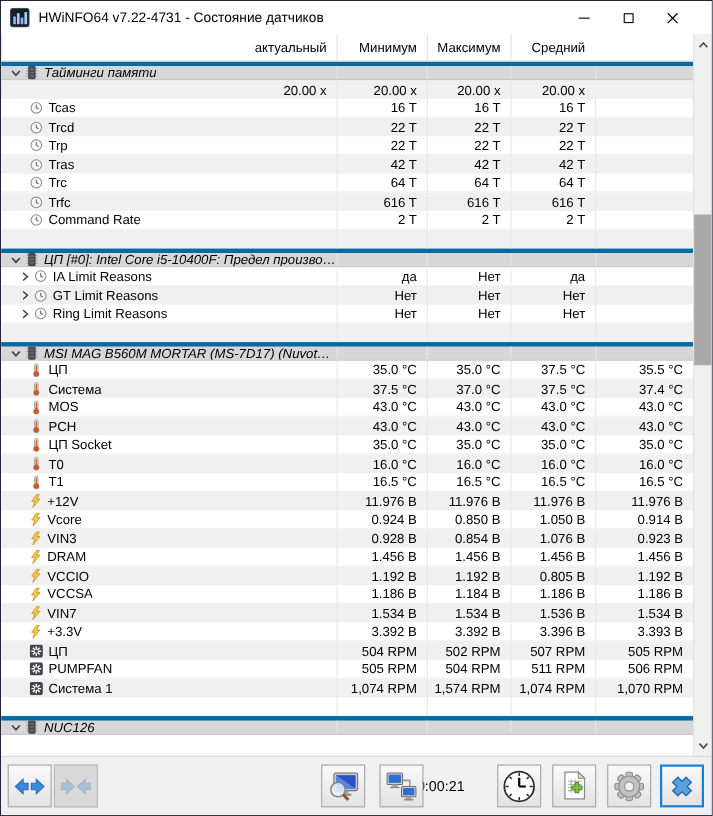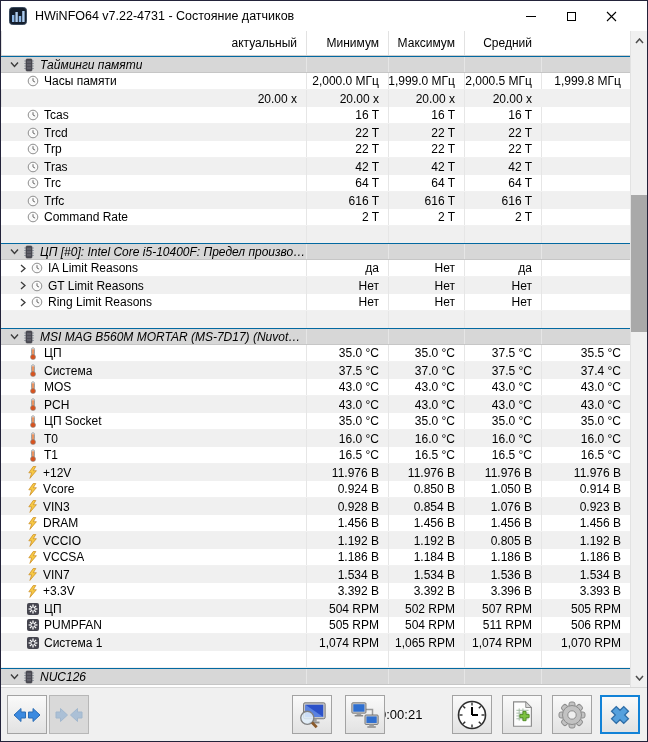--- a/index.html
+++ b/index.html
@@ -27,21 +27,21 @@
   .hdr { height:25px; border-bottom:1px solid #cfcfcf; background:#fff; flex:0 0 25px; }
   .hdr .cell { font-size:12px; color:#000; display:flex; align-items:center;padding-left:28px; }
   .hdr .c-label { padding-left:6px; }
   .hdr .c-val { justify-content:flex-end; padding-right:9px; border-left:1px solid #e2e2e2; }
   #sensor-rows { flex:1 1 auto; overflow:hidden; background:#fff; }
   .row { height:17px; font-size:12px; color:#000; }
   .row .cell { display:flex; align-items:center; overflow:hidden; white-space:nowrap; }
   .row .c-val { justify-content:flex-end; padding-right:9px; border-left:1px solid #e6e6e6; }
   .row.stripe { background:#f0f0f0; }
   .row.plain { background:#ffffff; border-bottom:1px solid #f1f1f1; }
-  .row.section-row { background:#d7d7d7; border-top:1px solid #0369a1; border-bottom:1px solid #c6c6c6; }
+  .row.section-row { background:#d7d7d7; border-top:4px solid #0369a1; border-bottom:1px solid #c6c6c6; }
   .row.section-row .sec-title { font-style:italic; }
   .row.gap-row .c-val { border-left:1px solid #e6e6e6; }
   .c-label .lbl { overflow:hidden; text-overflow:ellipsis; white-space:nowrap; }
   .ind { display:inline-block; flex:0 0 auto; }
   .chev { flex:0 0 auto; display:flex; align-items:center; justify-content:center; width:12px; }
   .row-icon { flex:0 0 auto; display:flex; align-items:center; justify-content:center; margin-right:5px; }
   
   .vscroll { flex:0 0 17px; background:#f0f0f0; position:relative; border-left:1px solid #e2e2e2; }
   .vs-arrow { position:absolute; left:0; width:16px; height:15px; display:flex; align-items:center; justify-content:center; }
   .vs-up { top:2px; } .vs-down { bottom:2px; }
@@ -121,36 +121,20 @@
                   </g>
                 </svg>
               </span>
        <span class="lbl sec-title">Тайминги памяти</span>
      </div>
             <div class="cell c-val"></div>
             <div class="cell c-val"></div>
             <div class="cell c-val"></div>
             <div class="cell c-val"></div>
           </div>
-          <div class="grid-row row plain">
-            <div class="cell c-label">
-              <span class="ind" style="width:26px"></span>
-         <span class="row-icon">
-                <svg width="12" height="12" viewBox="0 0 12 12">
-                  <circle cx="6" cy="6" r="4.8" fill="#fafafa" stroke="#8f8f8f"></circle>
-                  <path d="M6 3.2 V6 L8.1 7.1" fill="none" stroke="#6b6b6b" stroke-width="1"></path>
-                </svg>
-              </span>
-              <span class="lbl">Часы памяти</span>
-            </div>
-            <div class="cell c-val">2,000.0 МГц</div>
-            <div class="cell c-val">1,999.0 МГц</div>
-            <div class="cell c-val">2,000.5 МГц</div>
-            <div class="cell c-val">1,999.8 МГц</div>
-          </div>
           <div class="grid-row row stripe">
             <div class="cell c-val">20.00 x</div>
             <div class="cell c-val">20.00 x</div>
             <div class="cell c-val">20.00 x</div>
             <div class="cell c-val">20.00 x</div>
           </div>
           <div class="grid-row row plain">
             <div class="cell c-label">
               <span class="ind" style="width:26px"></span>
          <span class="row-icon">
@@ -700,21 +684,21 @@
                     <line x1="1.6" y1="6" x2="10.4" y2="6"></line>
                     <line x1="2.9" y1="2.9" x2="9.1" y2="9.1"></line>
                     <line x1="9.1" y1="2.9" x2="2.9" y2="9.1"></line>
                   </g>
                   <circle cx="6" cy="6" r="1.5" fill="#45454f"></circle>
                 </svg>
               </span>
               <span class="lbl">Система 1</span>
             </div>
             <div class="cell c-val">1,074 RPM</div>
-            <div class="cell c-val">1,065 RPM</div>
+            <div class="cell c-val">1,574 RPM</div>
             <div class="cell c-val">1,074 RPM</div>
             <div class="cell c-val">1,070 RPM</div>
           </div>
           <div class="grid-row row gap-row plain">
             <div class="cell c-label"></div>
             <div class="cell c-val"></div>
             <div class="cell c-val"></div>
             <div class="cell c-val"></div>
             <div class="cell c-val"></div>
           </div>

